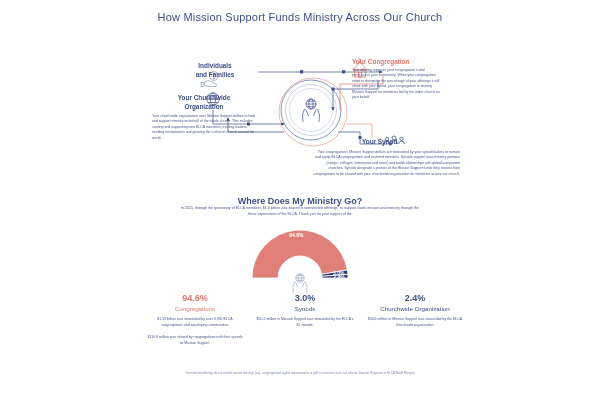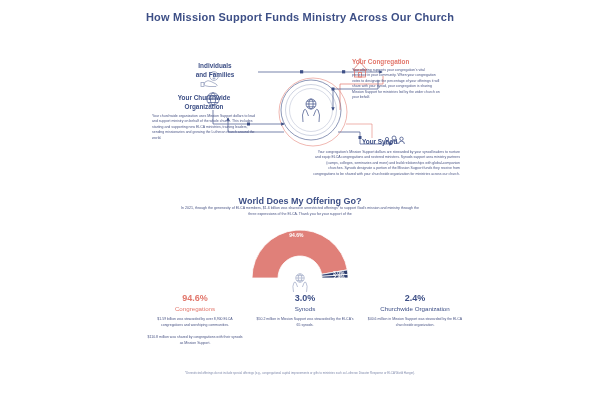--- a/index.html
+++ b/index.html
@@ -9,21 +9,21 @@
     font-family:"Liberation Sans", sans-serif;
     color:#3b4a7a;
     overflow:hidden;
     position:relative;
   }
   .page{position:relative;width:600px;height:400px;}
 
   .title{
     position:absolute;top:11px;left:0;width:600px;
     text-align:center;
-    font-size:11px;font-weight:bold;
+    font-size:11px;font-weight:normal;
     color:#3d4f86;letter-spacing:.2px;
   }
 
   
   .diagram{position:absolute;top:32px;left:0;width:600px;height:160px;}
   .diagram svg{position:absolute;top:0;left:0;}
 
   .node-label{
     position:absolute;text-align:center;
     font-size:6.4px;font-weight:bold;line-height:1.35;
@@ -166,21 +166,21 @@
     <div class="node-label coral" id="lbl-congregation">Your Congregation</div>
     <div class="body-text left" id="txt-congregation">Your offering supports your congregation's vital presence in your community. When your congregation votes to designate the percentage of your offerings it will share with your synod, your congregation is sharing Mission Support for ministries led by the wider church on your behalf.</div>
 
     <div class="node-label navy" id="lbl-churchwide">Your Churchwide<br>Organization</div>
     <div class="body-text left" id="txt-churchwide">Your churchwide organization uses Mission Support dollars to lead and support ministry on behalf of the whole church. This includes starting and supporting new ELCA ministries, training leaders, sending missionaries and growing the Lutheran church around the world.</div>
 
     <div class="node-label navy" id="lbl-synod">Your Synod</div>
     <div class="body-text right" id="txt-synod">Your congregation's Mission Support dollars are stewarded by your synod leaders to nurture and equip ELCA congregations and rostered ministers. Synods support area ministry partners (camps, colleges, seminaries and more) and build relationships with global-companion churches. Synods designate a portion of the Mission Support funds they receive from congregations to be shared with your churchwide organization for ministries across our church.</div>
   </div>
 
-  <div class="sec-title">World Does My Offering Go?</div>
+  <div class="sec-title">Where Does My Ministry Go?</div>
   <div class="sec-sub">In 2021, through the generosity of ELCA members, $1.6 billion was shared in unrestricted offerings* to support God's mission and ministry through the three expressions of the ELCA. Thank you for your support of the</div>
 
   <div class="gauge">
     <svg width="160" height="72" viewBox="0 0 160 72">
       <g>
         <path id="arc0" d="M32,55.99999999999999 A48,48 0 0 1 127.3109405671519,47.895994653788776 L101.68418109327796,52.28566421631986 A22,22 0 0 0 58,56 Z" fill="#e08079" stroke="#ffffff" stroke-width="0.8"></path>
         <path id="arc1" d="M127.3109405671519,47.895994653788776 A48,48 0 0 1 127.86362721250947,52.38431333465923 L101.9374958057335,54.34281027838548 A22,22 0 0 0 101.68418109327796,52.28566421631986 Z" fill="#2f3f70" stroke="#ffffff" stroke-width="0.8"></path>
         <path id="arc2" d="M127.86362721250947,52.38431333465923 A48,48 0 0 1 128,56 L102,56 A22,22 0 0 0 101.9374958057335,54.34281027838548 Z" fill="#2f3f70" stroke="#ffffff" stroke-width="0.8"></path>
       </g>
       <text class="pct" id="pct0" text-anchor="middle" x="76.35698314789084" y="15.15459851728253">94.6%</text>

